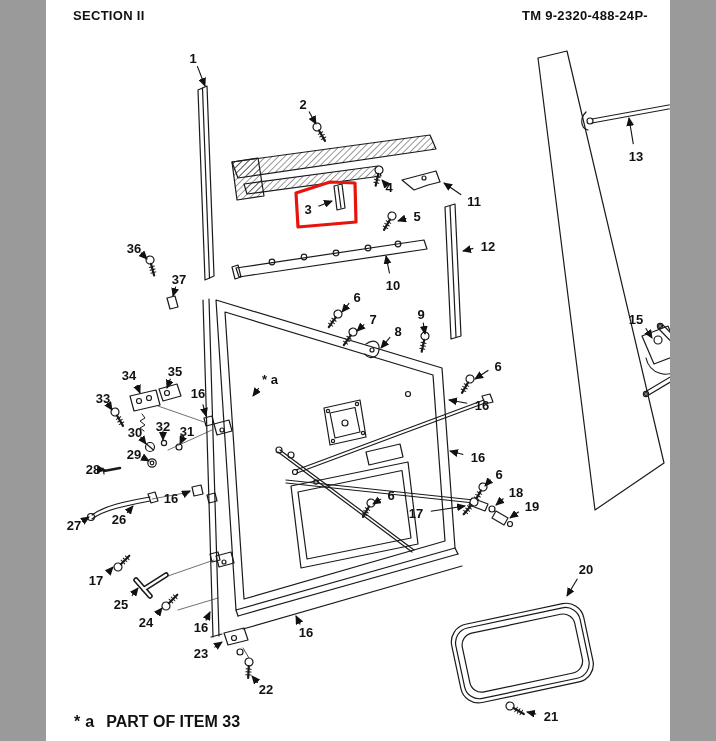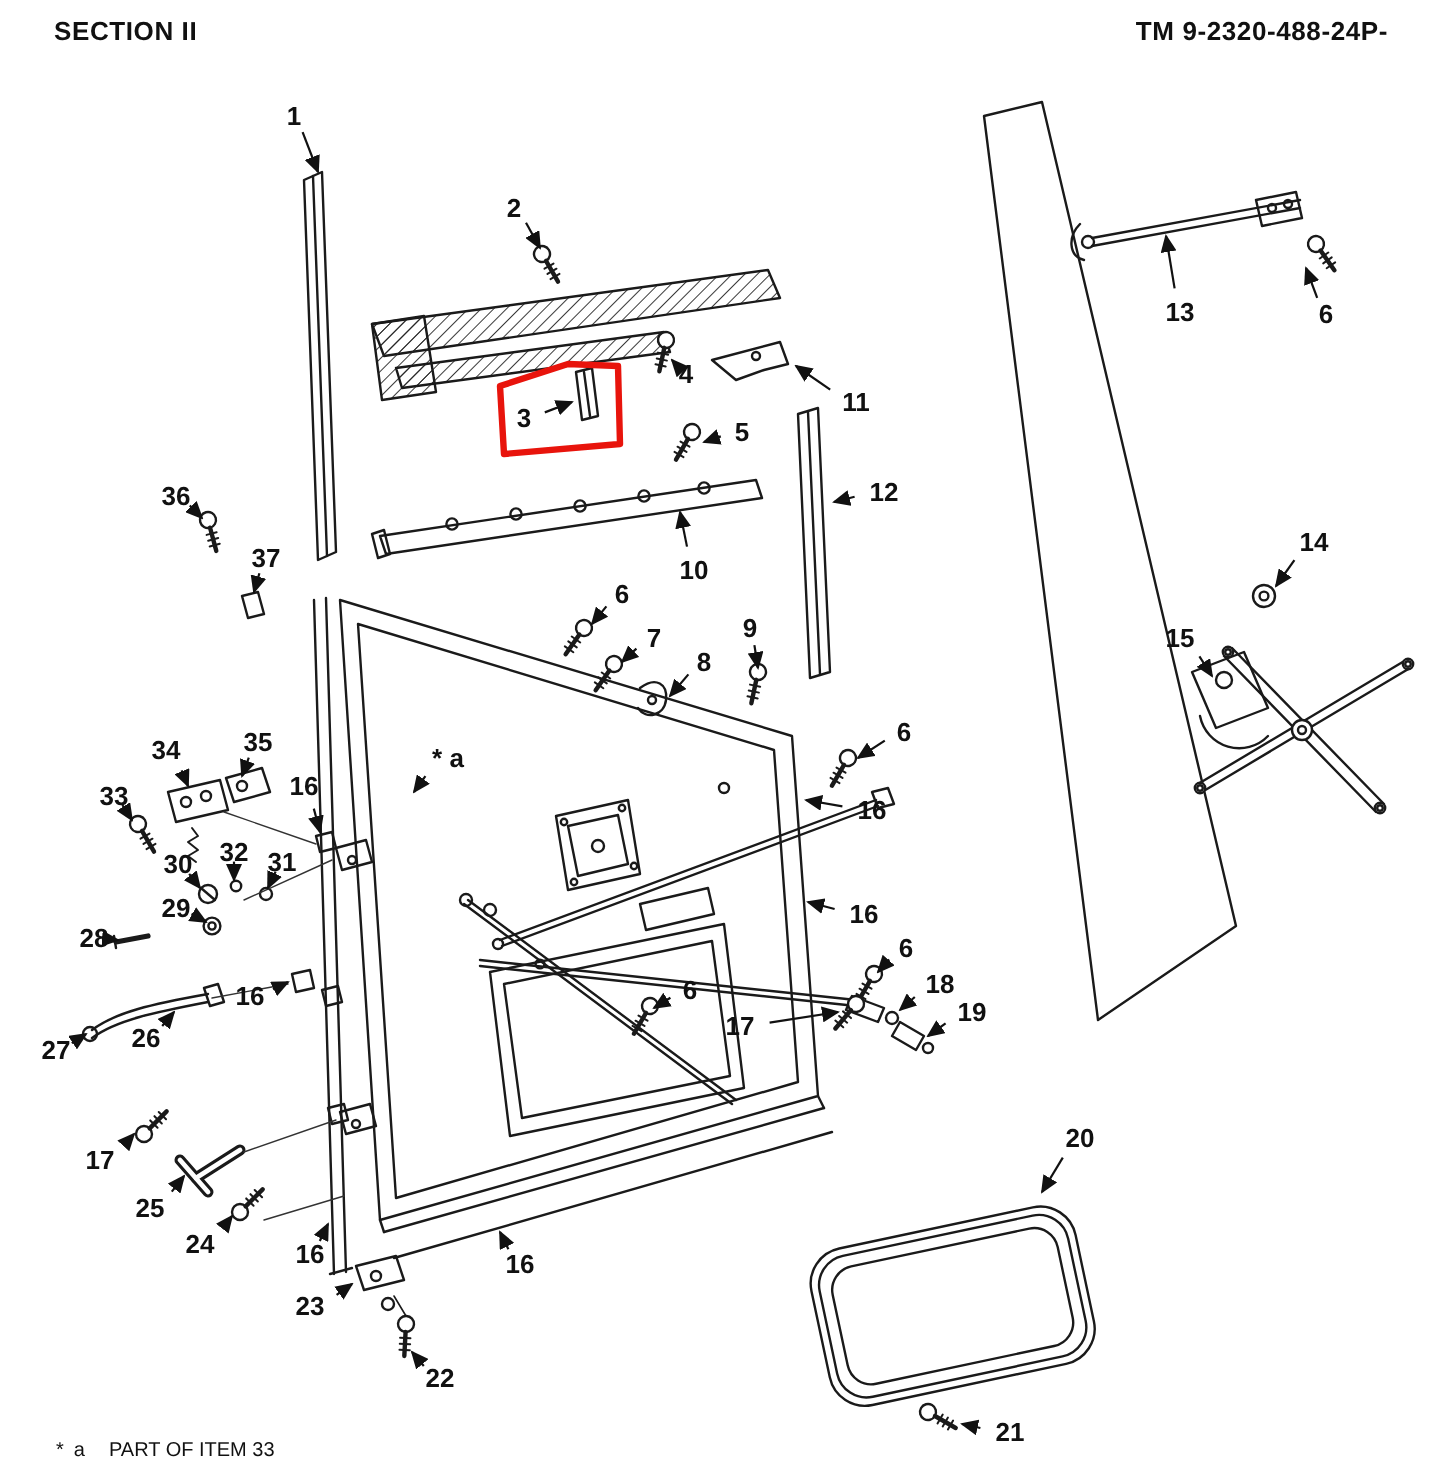--- a/index.html
+++ b/index.html
@@ -1,37 +1,37 @@
 <!DOCTYPE html>
 <html><head>
 <meta charset="utf-8">
 <style>
   * { box-sizing: border-box; }
   html, body { margin: 0; padding: 0; background: #9a9a9a; }
   .page {
     position: relative;
-    width: 716px; height: 741px;
+    width: 624px; height: 741px;
     margin: 0 auto;
     background: #ffffff;
     font-family: "Liberation Sans", sans-serif;
     overflow: hidden;
   }
   .hdr {
     position: absolute; top: 8px;
     font-weight: bold; font-size: 13px; color: #111;
     letter-spacing: .3px;
   }
   .hdr.left  { left: 27px; }
   .hdr.right { right: 22px; }
   svg.art { position: absolute; left: 0; top: 0; }
   .callout-label { font: bold 13px "Liberation Sans", sans-serif; fill: #111; }
   .leader { stroke: #111; stroke-width: 1.1; fill: none; }
   .footnote {
     position: absolute; left: 28px; bottom: 10px;
-    font-weight: normal; font-size: 10px; color: #111;
+    font-weight: bold; font-size: 16px; color: #111;
   }
   .footnote .letter { margin-left: 5px; }
   .footnote .text   { margin-left: 12px; }
 </style>
 </head>
 <body>
 
 <div class="page">
 
   <div class="hdr left">SECTION II</div>

